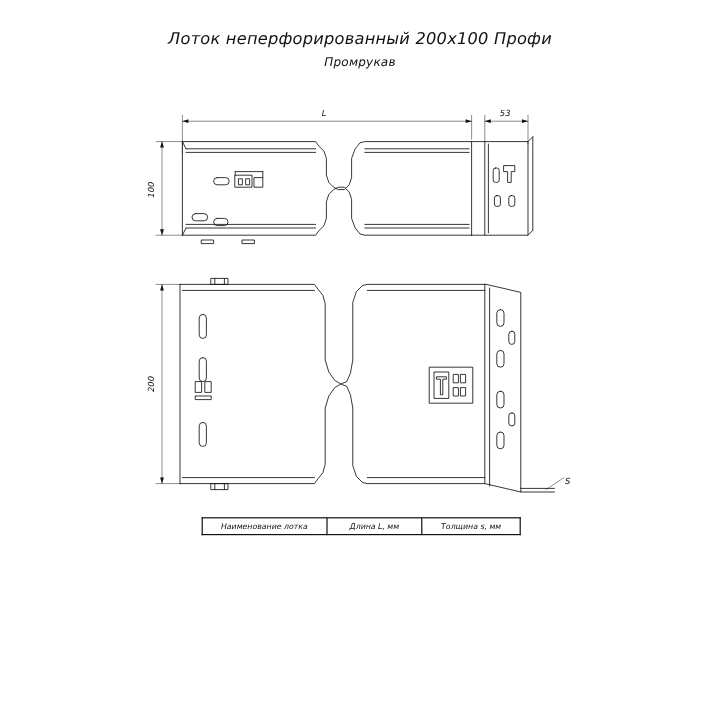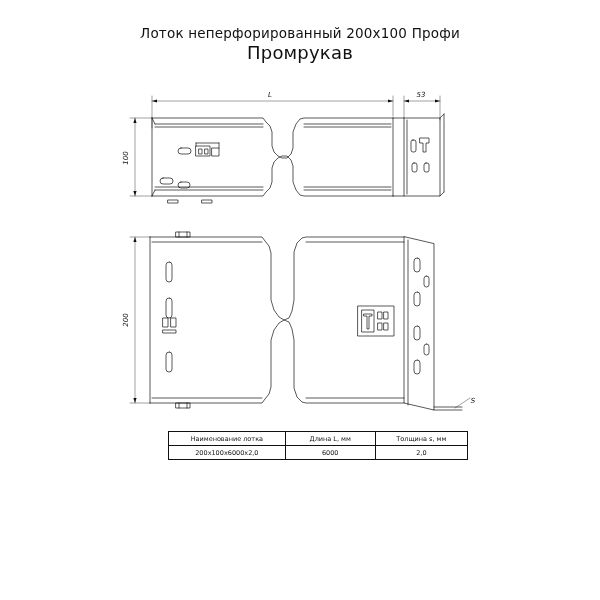--- a/index.html
+++ b/index.html
@@ -19,43 +19,45 @@
     position: absolute;
     left: 0; top: 0;
     width: 600px; height: 600px;
   }
   .title-block {
     position: absolute;
     left: 0;
     top: 24px;
     width: 600px;
     text-align: center;
+    font-style: italic;
     font-size: 13.5px;
     letter-spacing: 0.2px;
     line-height: 19px;
     color: #111;
   }
-  .title-line2 { font-size: 18px; }
+  .title-line2 { font-size: 10px; }
   svg.drawing {
     position: absolute;
     left: 0; top: 0;
     width: 600px; height: 600px;
   }
   .dim-label {
     font-family: "DejaVu Sans", sans-serif;
     font-style: italic;
     font-size: 7px;
     fill: #111;
   }
   .tbl {
     position: absolute;
     left: 168px;
     top: 431px;
-    width: 300px;
+    width: 266px;
     border-collapse: collapse;
+    font-style: italic;
     font-size: 6.5px;
     color: #111;
   }
   .tbl th, .tbl td {
     border: 1px solid #111;
     text-align: center;
     padding: 1px 0 1px 0;
     height: 11px;
     font-weight: normal;
     line-height: 10px;
@@ -201,21 +203,16 @@
 
   <table class="tbl">
     <thead>
       <tr>
         <th class="col1">Наименование лотка</th>
         <th class="col2">Длина L, мм</th>
         <th class="col3">Толщина s, мм</th>
       </tr>
     </thead>
     <tbody>
-      <tr>
-        <td>200х100х6000х2,0</td>
-        <td>6000</td>
-        <td>2,0</td>
-      </tr>
     </tbody>
   </table>
 
 </div>
 
 </body></html>

